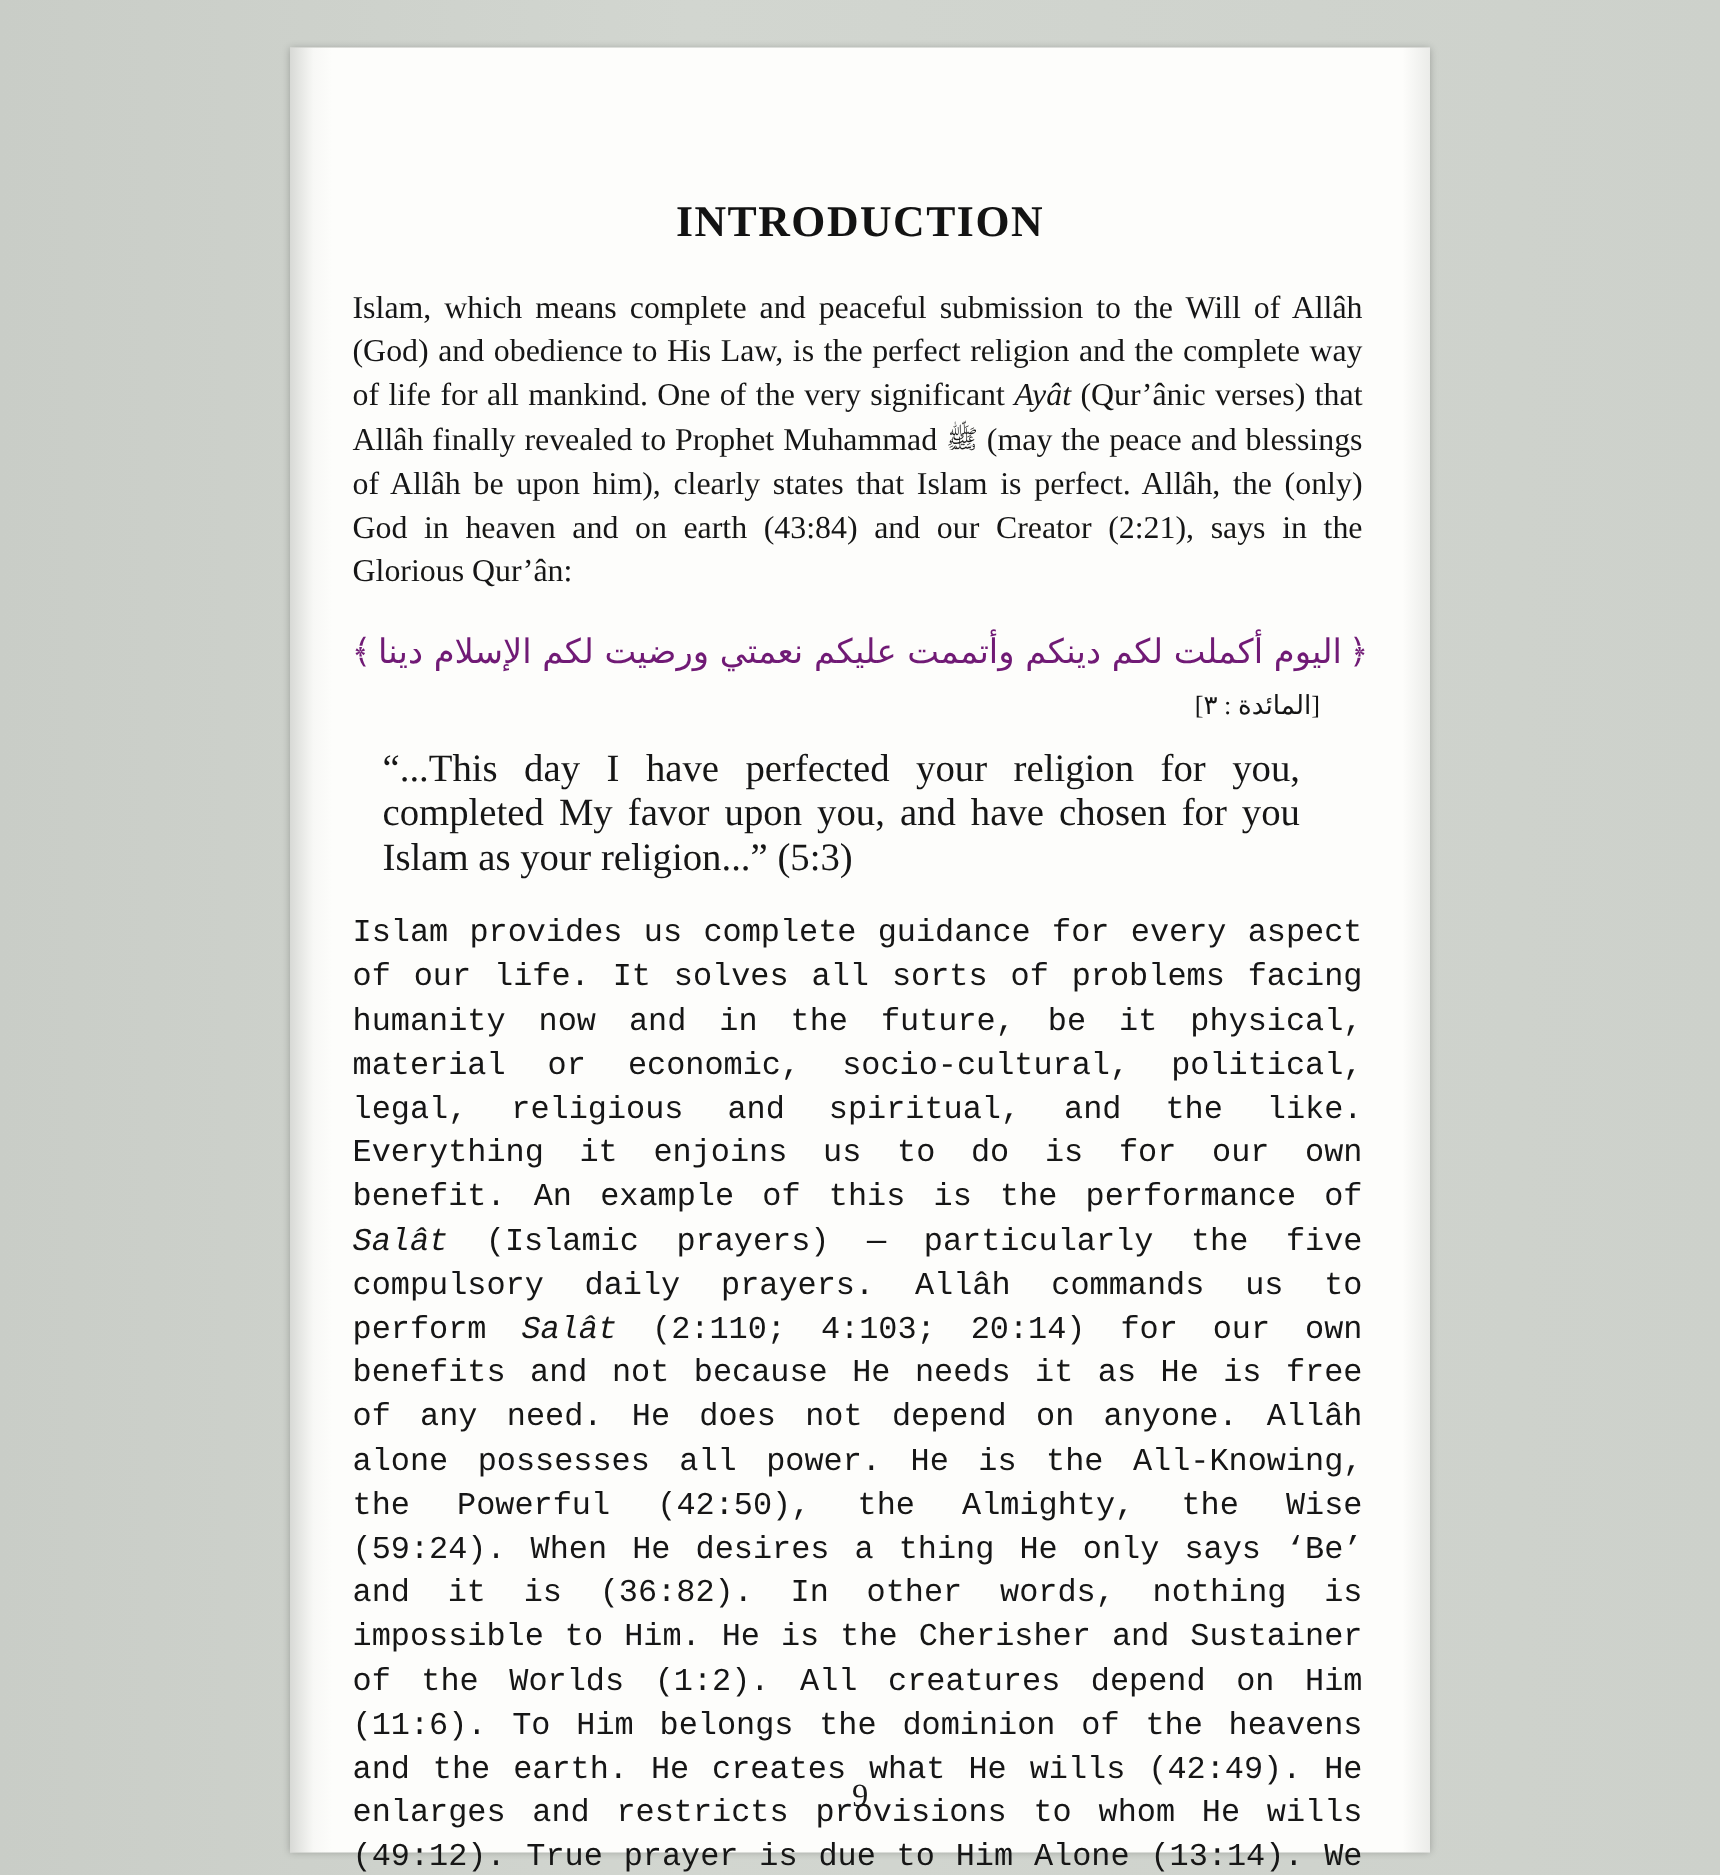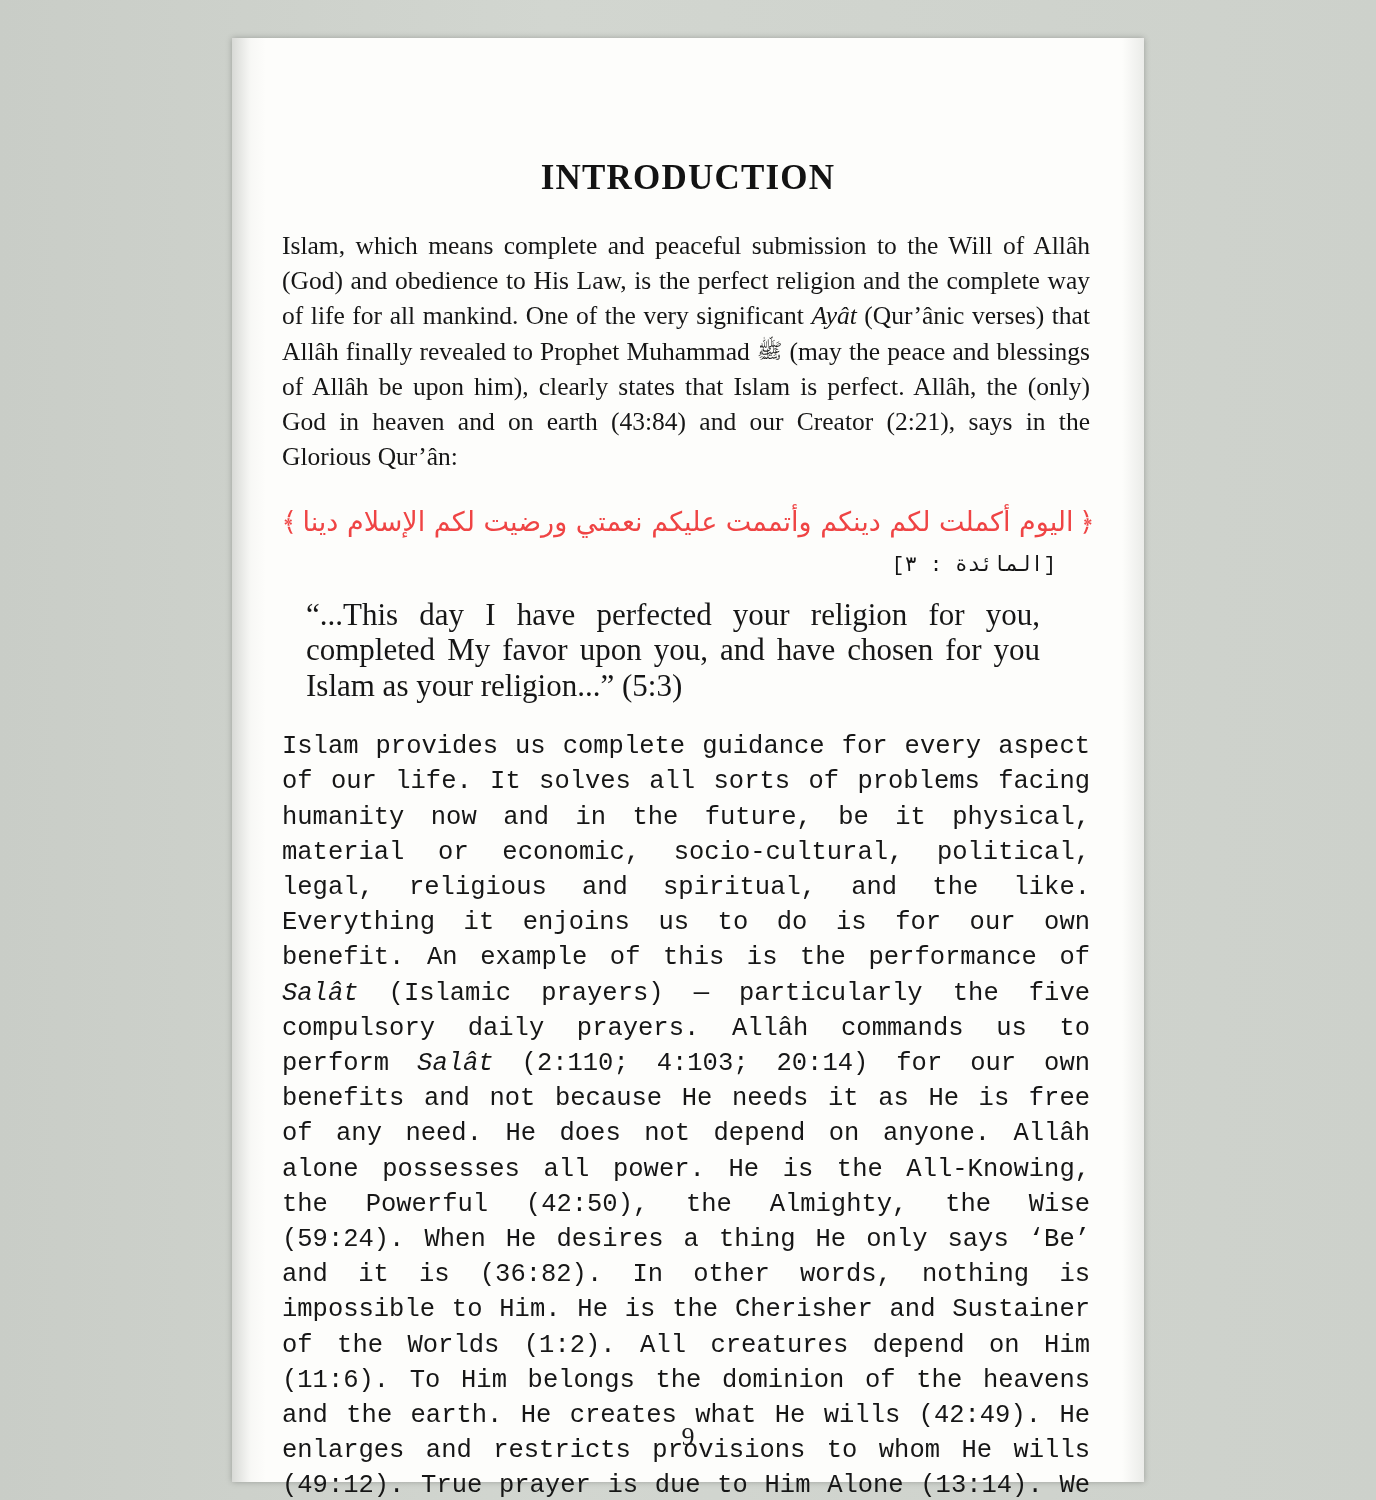--- a/index.html
+++ b/index.html
@@ -79,29 +79,29 @@
   p#para-2 {
     margin-top: 26px;
     font-family: Liberation Mono, monospace;
   }
   .arabic-verse {
     direction: rtl;
     text-align: center;
     font-family: "DejaVu Sans", sans-serif;
     font-size: 27px;
     line-height: 1.9;
-    color: #ef4444;
+    color: #701a75;
     margin-top: 22px;
     padding: 0 2px;
     white-space: nowrap;
   }
   .arabic-ref {
     direction: rtl;
     text-align: right;
-    font-family: Liberation Mono, monospace;
+    font-family: Liberation Serif, serif;
     font-size: 21px;
     color: #141414;
     margin-top: 4px;
     padding-right: 52px;
   }
   .quote-block {
     margin-top: 20px;
     padding-left: 38px;
     padding-right: 68px;
   }

